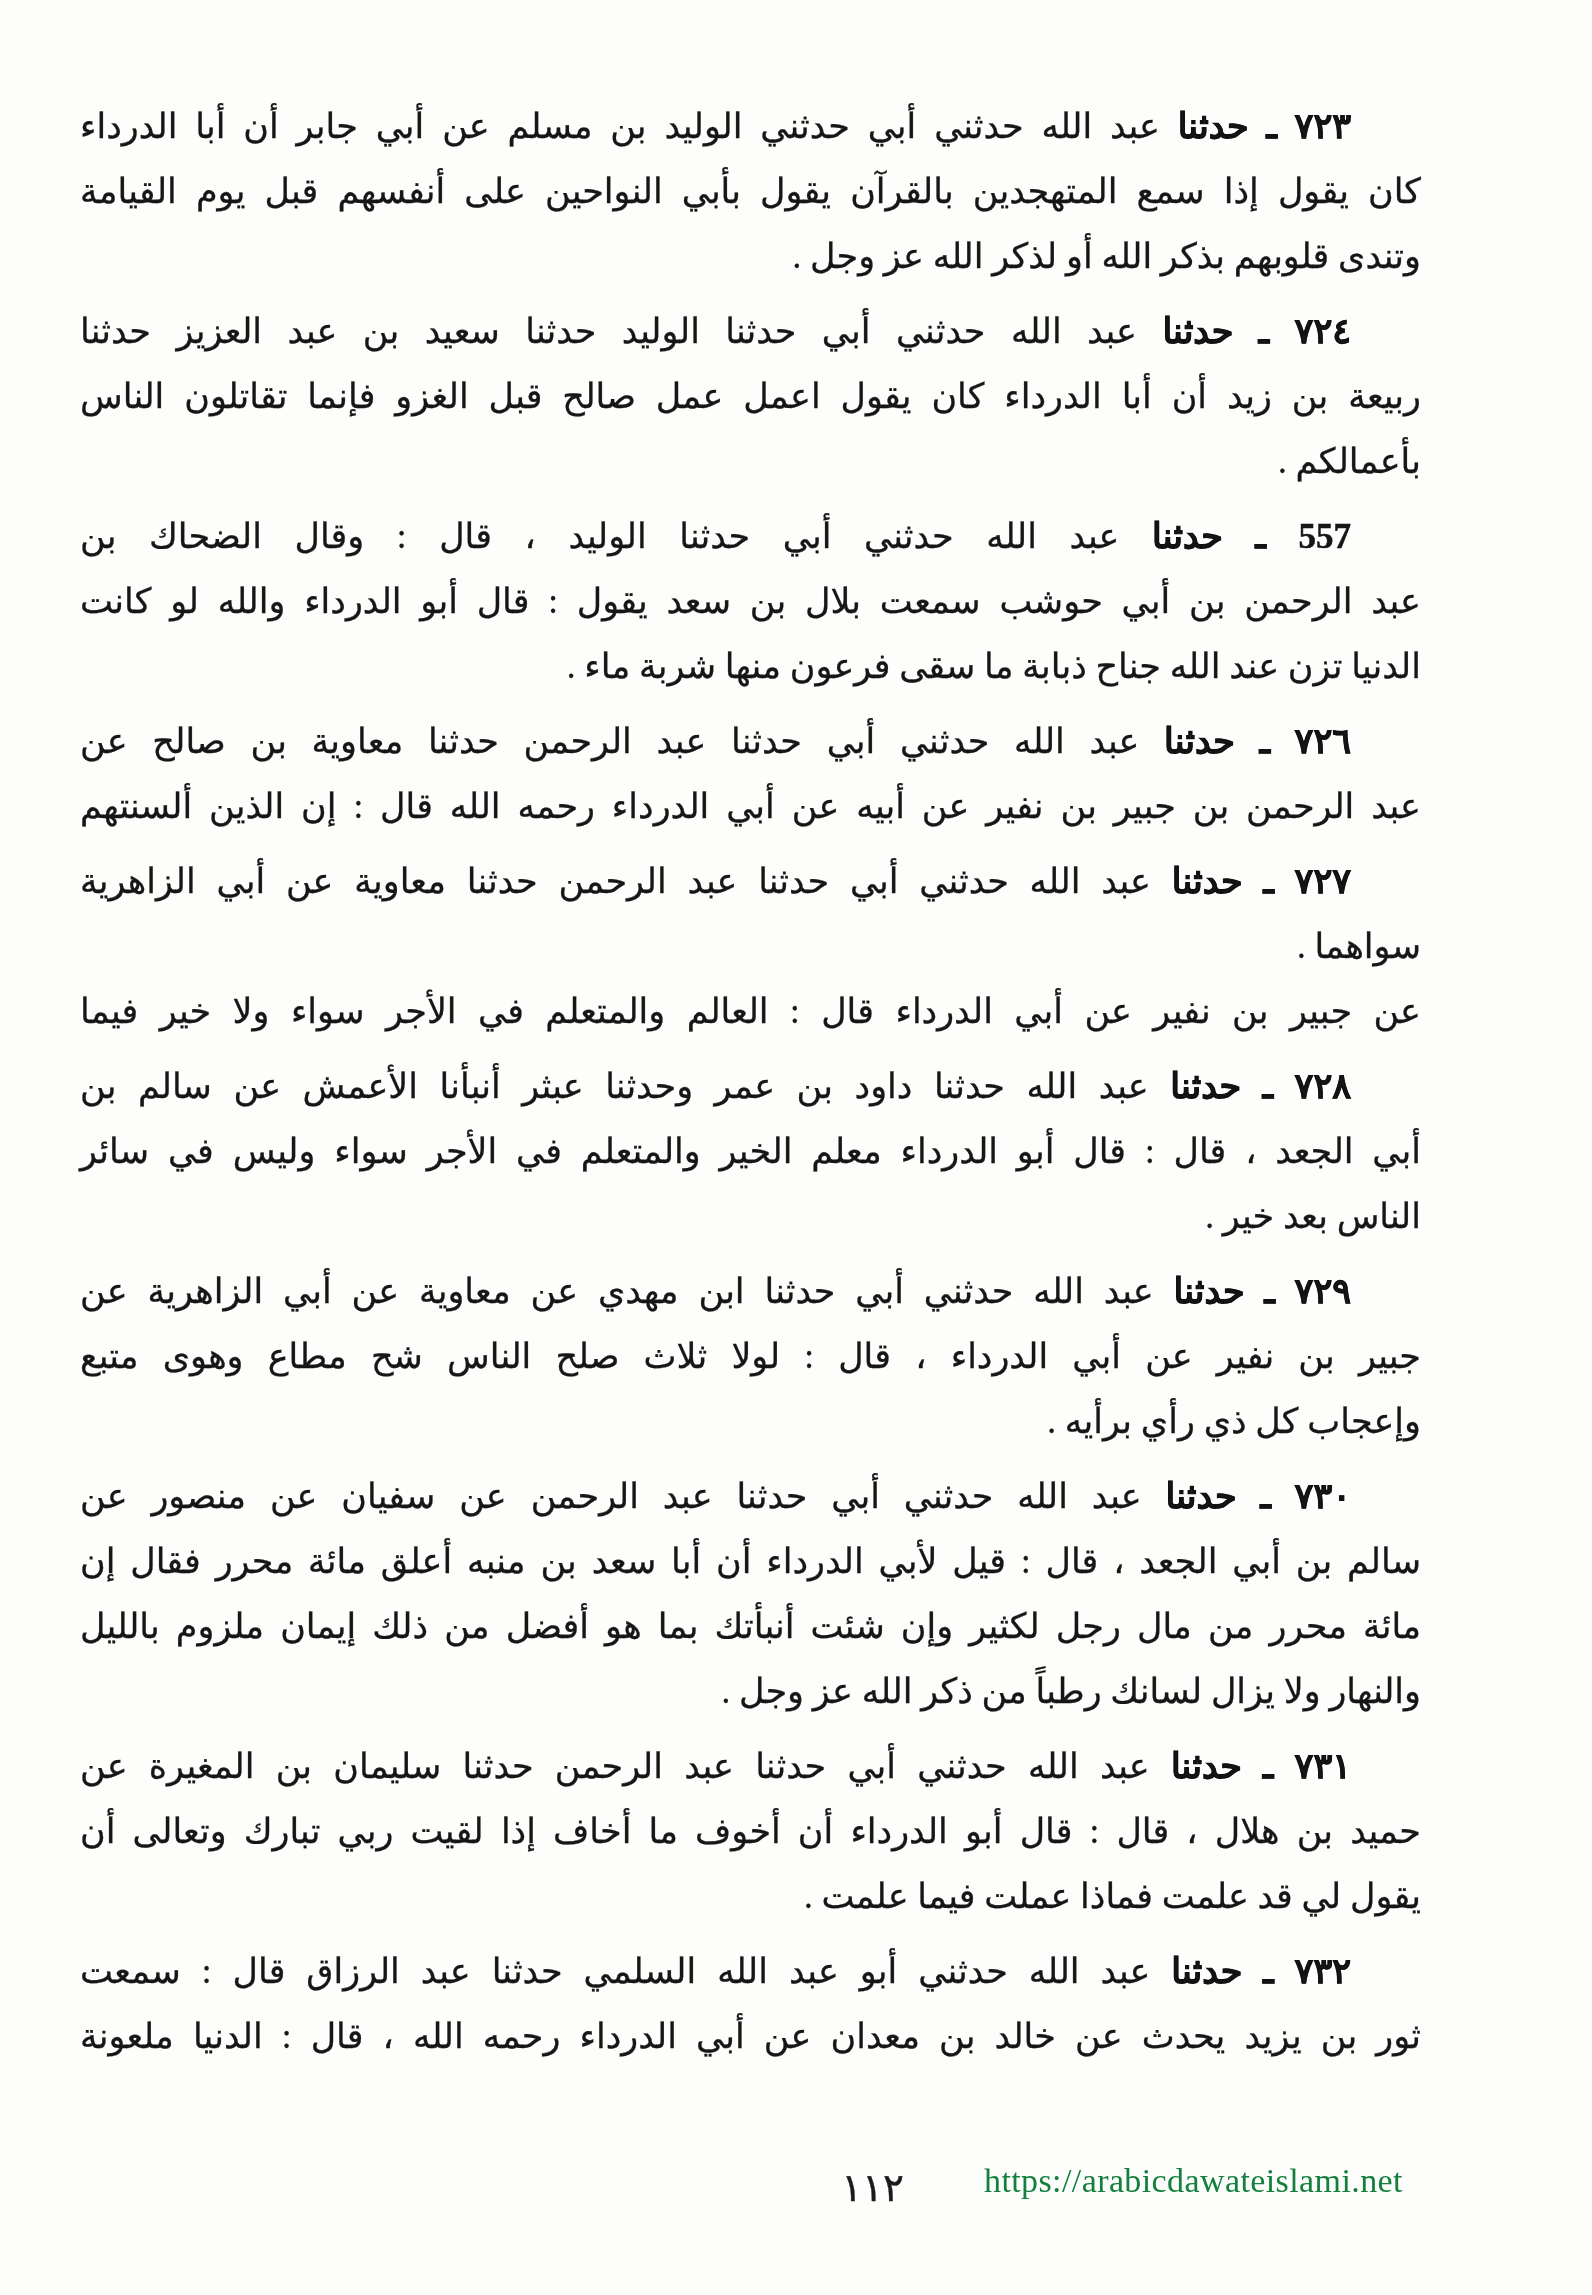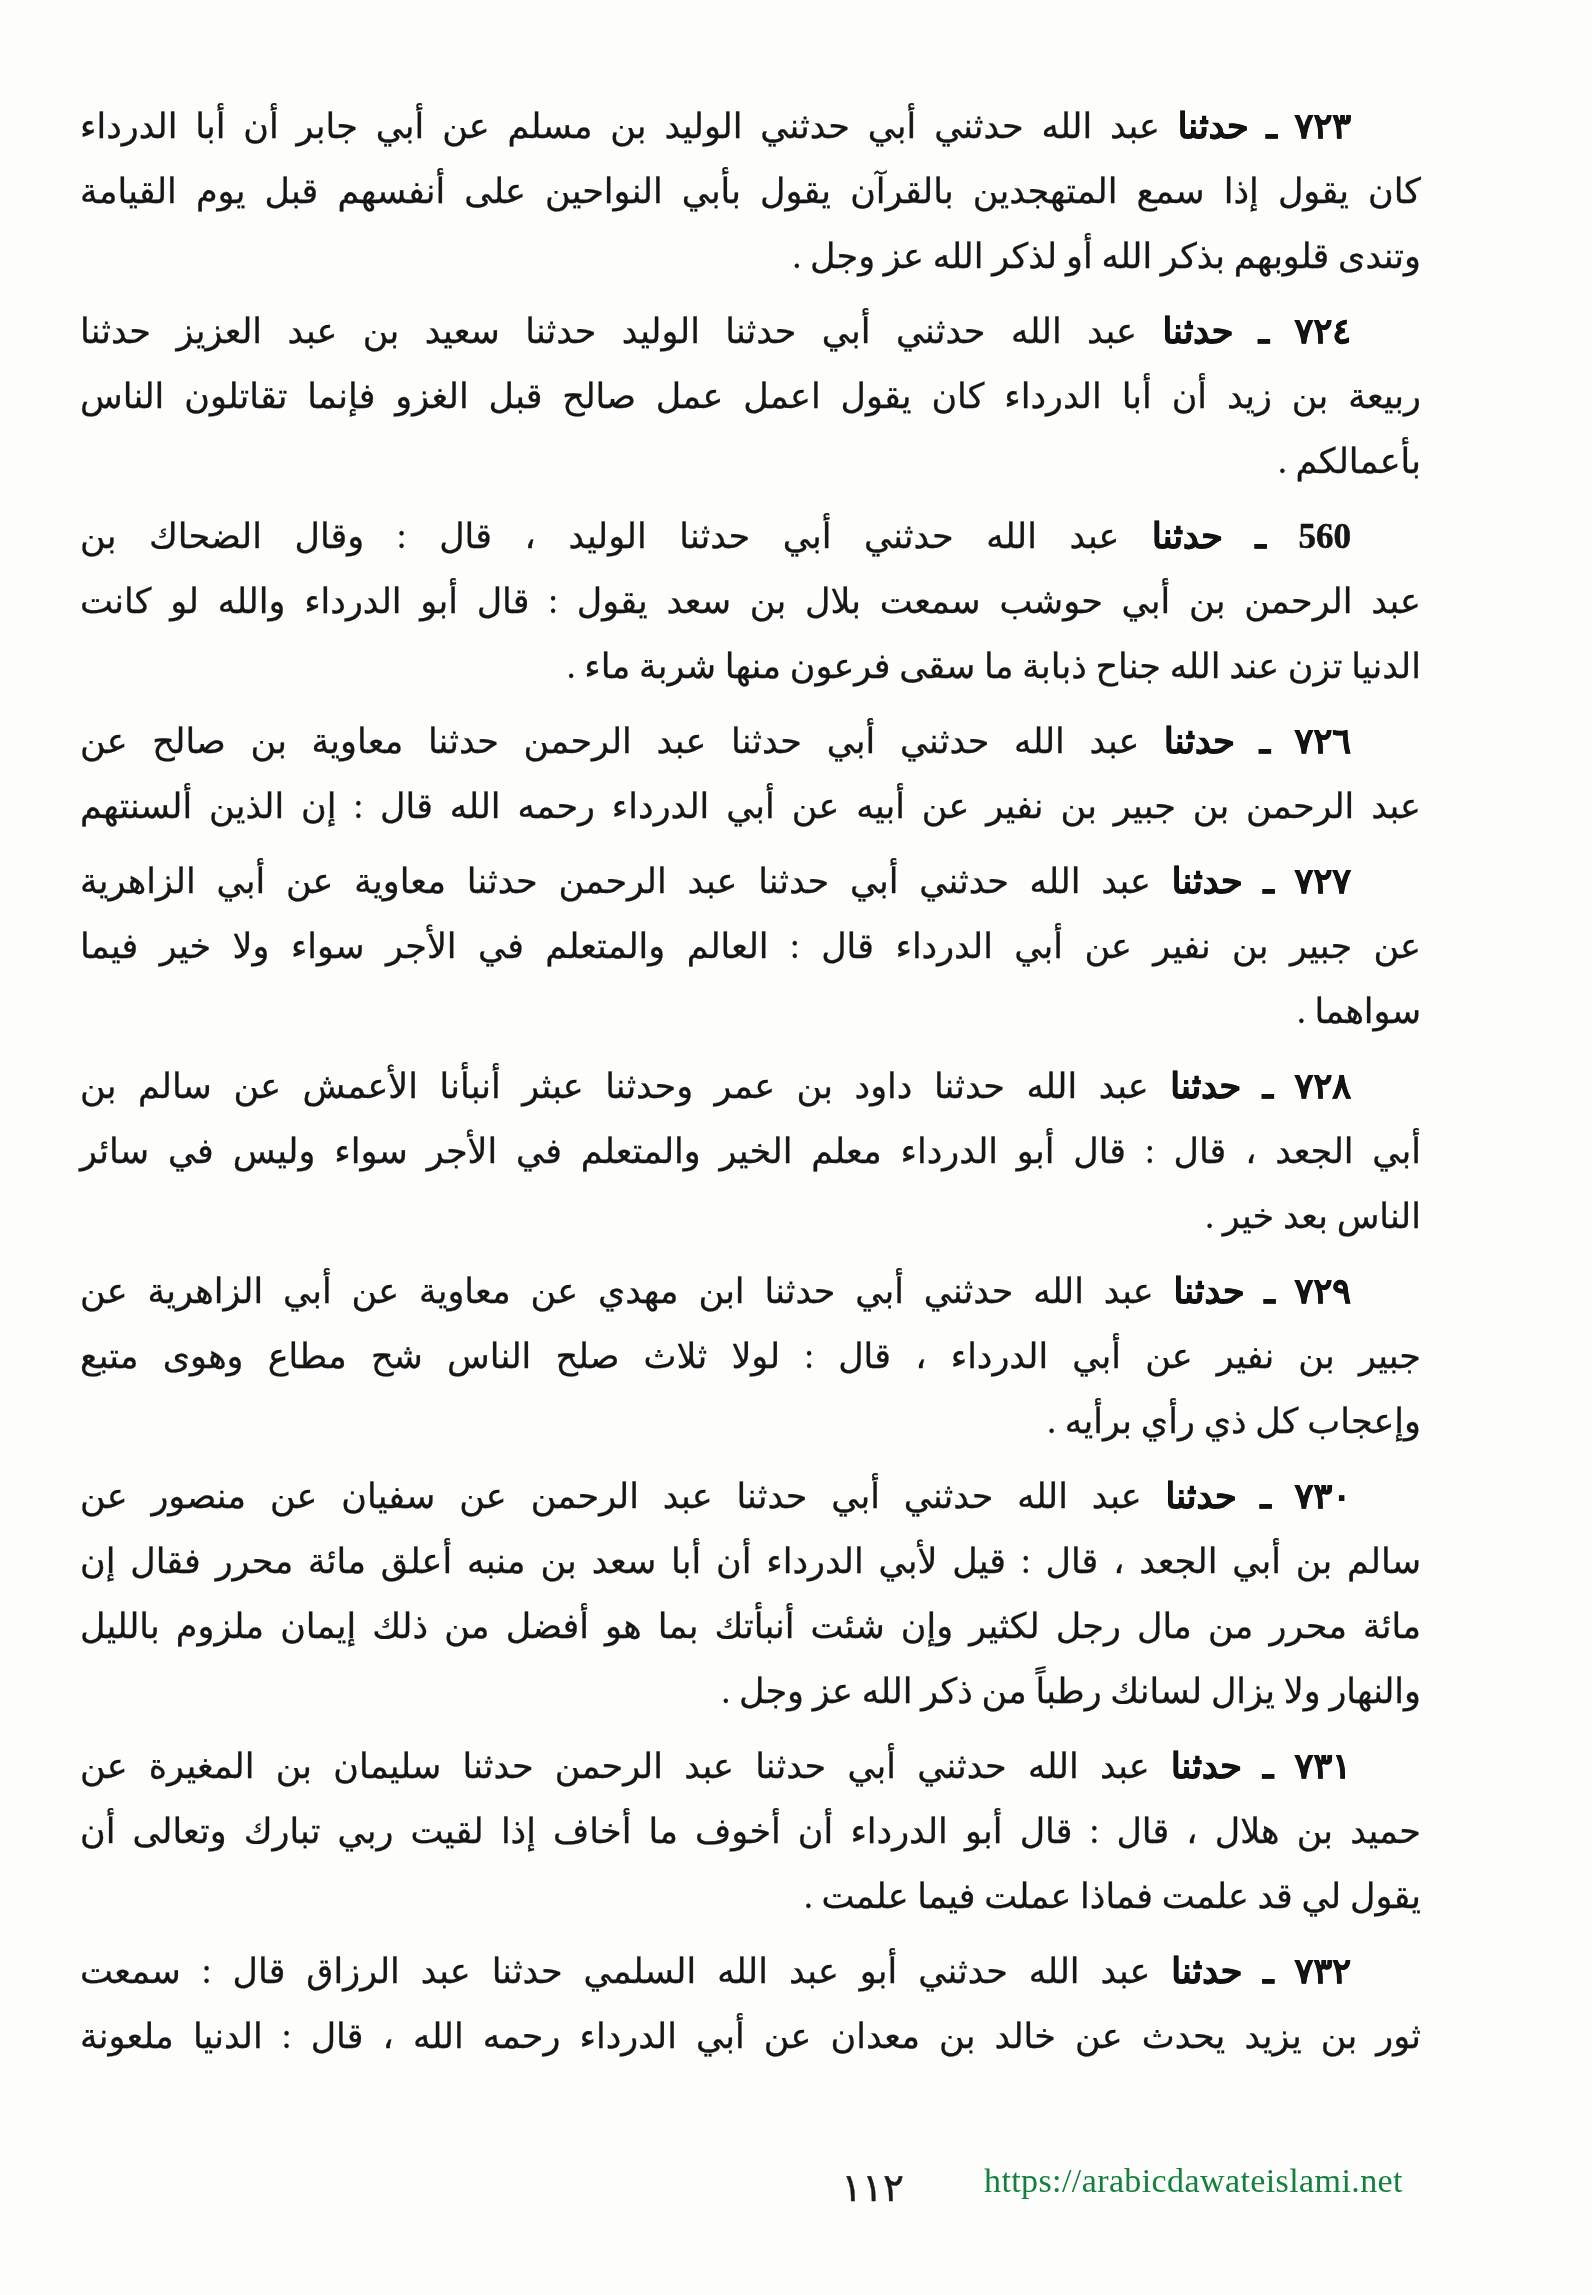--- a/index.html
+++ b/index.html
@@ -75,34 +75,34 @@
       <div class="ln end">وتندى قلوبهم بذكر الله أو لذكر الله عز وجل .</div>
     </article>
 
     <article class="para">
       <div class="ln first"><span class="hd">٧٢٤ ـ حدثنا</span> <span>عبد الله حدثني أبي حدثنا الوليد حدثنا سعيد بن عبد العزيز حدثنا</span></div>
       <div class="ln">ربيعة بن زيد أن أبا الدرداء كان يقول اعمل عمل صالح قبل الغزو فإنما تقاتلون الناس</div>
       <div class="ln end">بأعمالكم .</div>
     </article>
 
     <article class="para">
-      <div class="ln first"><span class="hd">560 ـ حدثنا</span> <span>عبد الله حدثني أبي حدثنا الوليد ، قال : وقال الضحاك بن</span></div>
+      <div class="ln first"><span class="hd">557 ـ حدثنا</span> <span>عبد الله حدثني أبي حدثنا الوليد ، قال : وقال الضحاك بن</span></div>
       <div class="ln">عبد الرحمن بن أبي حوشب سمعت بلال بن سعد يقول : قال أبو الدرداء والله لو كانت</div>
       <div class="ln end">الدنيا تزن عند الله جناح ذبابة ما سقى فرعون منها شربة ماء .</div>
     </article>
 
     <article class="para">
       <div class="ln first"><span class="hd">٧٢٦ ـ حدثنا</span> <span>عبد الله حدثني أبي حدثنا عبد الرحمن حدثنا معاوية بن صالح عن</span></div>
       <div class="ln">عبد الرحمن بن جبير بن نفير عن أبيه عن أبي الدرداء رحمه الله قال : إن الذين ألسنتهم</div>
     </article>
 
     <article class="para">
       <div class="ln first"><span class="hd">٧٢٧ ـ حدثنا</span> <span>عبد الله حدثني أبي حدثنا عبد الرحمن حدثنا معاوية عن أبي الزاهرية</span></div>
+      <div class="ln end">سواهما .</div>
       <div class="ln">عن جبير بن نفير عن أبي الدرداء قال : العالم والمتعلم في الأجر سواء ولا خير فيما</div>
-      <div class="ln end">سواهما .</div>
     </article>
 
     <article class="para">
       <div class="ln first"><span class="hd">٧٢٨ ـ حدثنا</span> <span>عبد الله حدثنا داود بن عمر وحدثنا عبثر أنبأنا الأعمش عن سالم بن</span></div>
       <div class="ln">أبي الجعد ، قال : قال أبو الدرداء معلم الخير والمتعلم في الأجر سواء وليس في سائر</div>
       <div class="ln end">الناس بعد خير .</div>
     </article>
 
     <article class="para">
       <div class="ln first"><span class="hd">٧٢٩ ـ حدثنا</span> <span>عبد الله حدثني أبي حدثنا ابن مهدي عن معاوية عن أبي الزاهرية عن</span></div>

